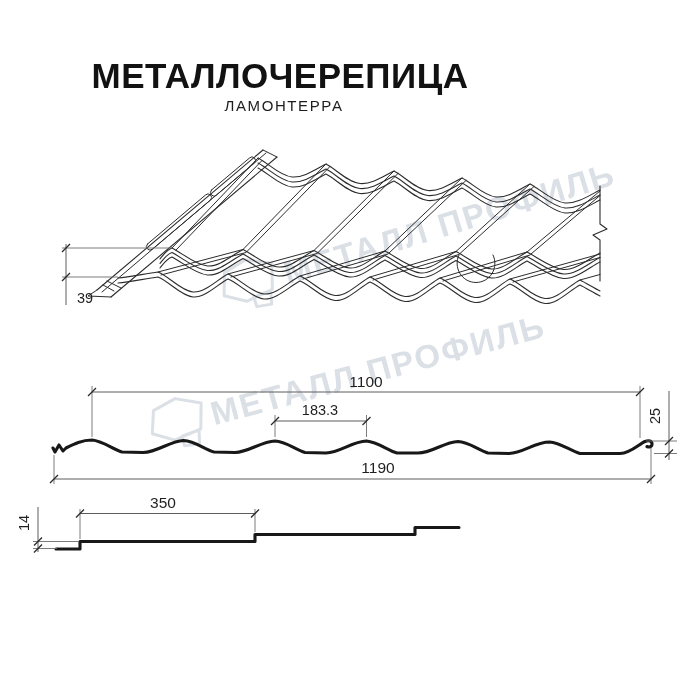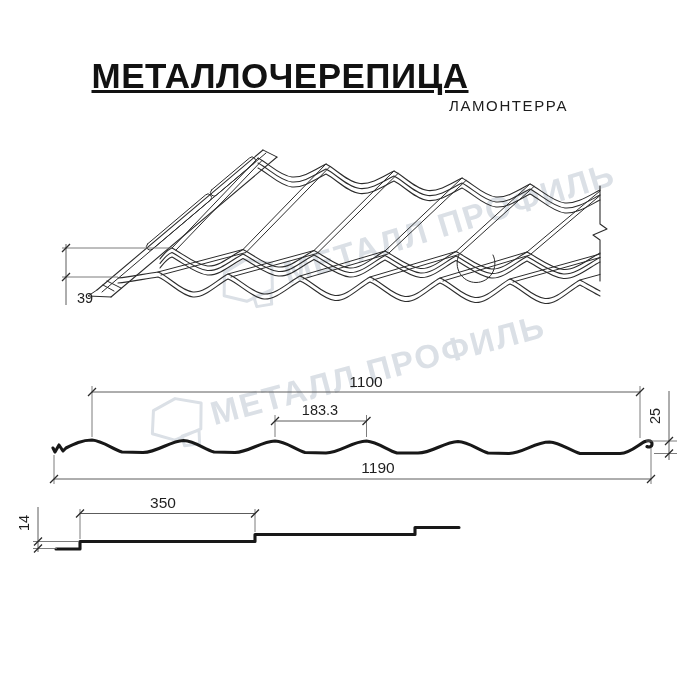--- a/index.html
+++ b/index.html
@@ -1,20 +1,20 @@
 <!DOCTYPE html>
 <html><head>
 <meta charset="utf-8">
 <style>
   html,body{margin:0;padding:0;background:#ffffff;}
   .page{position:relative;width:700px;height:700px;background:#ffffff;overflow:hidden;
         font-family:"Liberation Sans", sans-serif;}
   .title{position:absolute;top:56px;left:0;width:560px;text-align:center;
-         font-size:35px;font-weight:700;letter-spacing:0.5px;color:#121212;text-decoration:underline;}
-  .subtitle{position:absolute;top:97px;left:0;width:568px;text-align:right;
+         font-size:35px;font-weight:700;letter-spacing:0.5px;color:#121212;}
+  .subtitle{position:absolute;top:97px;left:0;width:568px;text-align:center;
             font-size:15px;font-weight:500;letter-spacing:1.6px;color:#1d1d1d;}
   svg text{font-family:"Liberation Sans", sans-serif;fill:#1f1f1f;}
   .dimtxt{font-size:15.5px;}
   .dimtxt-sm{font-size:14.5px;}
   .wm-text{font-size:33px;font-weight:700;letter-spacing:2px;fill:#dbe0e6;}
   .thin{stroke:#2c2c2c;stroke-width:1.1;fill:none;stroke-linejoin:round;stroke-linecap:round;}
   .thin2{stroke:#2c2c2c;stroke-width:1;fill:none;stroke-linejoin:round;stroke-linecap:round;}
   .thick{stroke:#181818;stroke-width:3.1;fill:none;stroke-linejoin:round;stroke-linecap:round;}
   .dimline{stroke:#5c5c5c;stroke-width:1;fill:none;}
   .extline{stroke:#6e6e6e;stroke-width:0.9;fill:none;}

